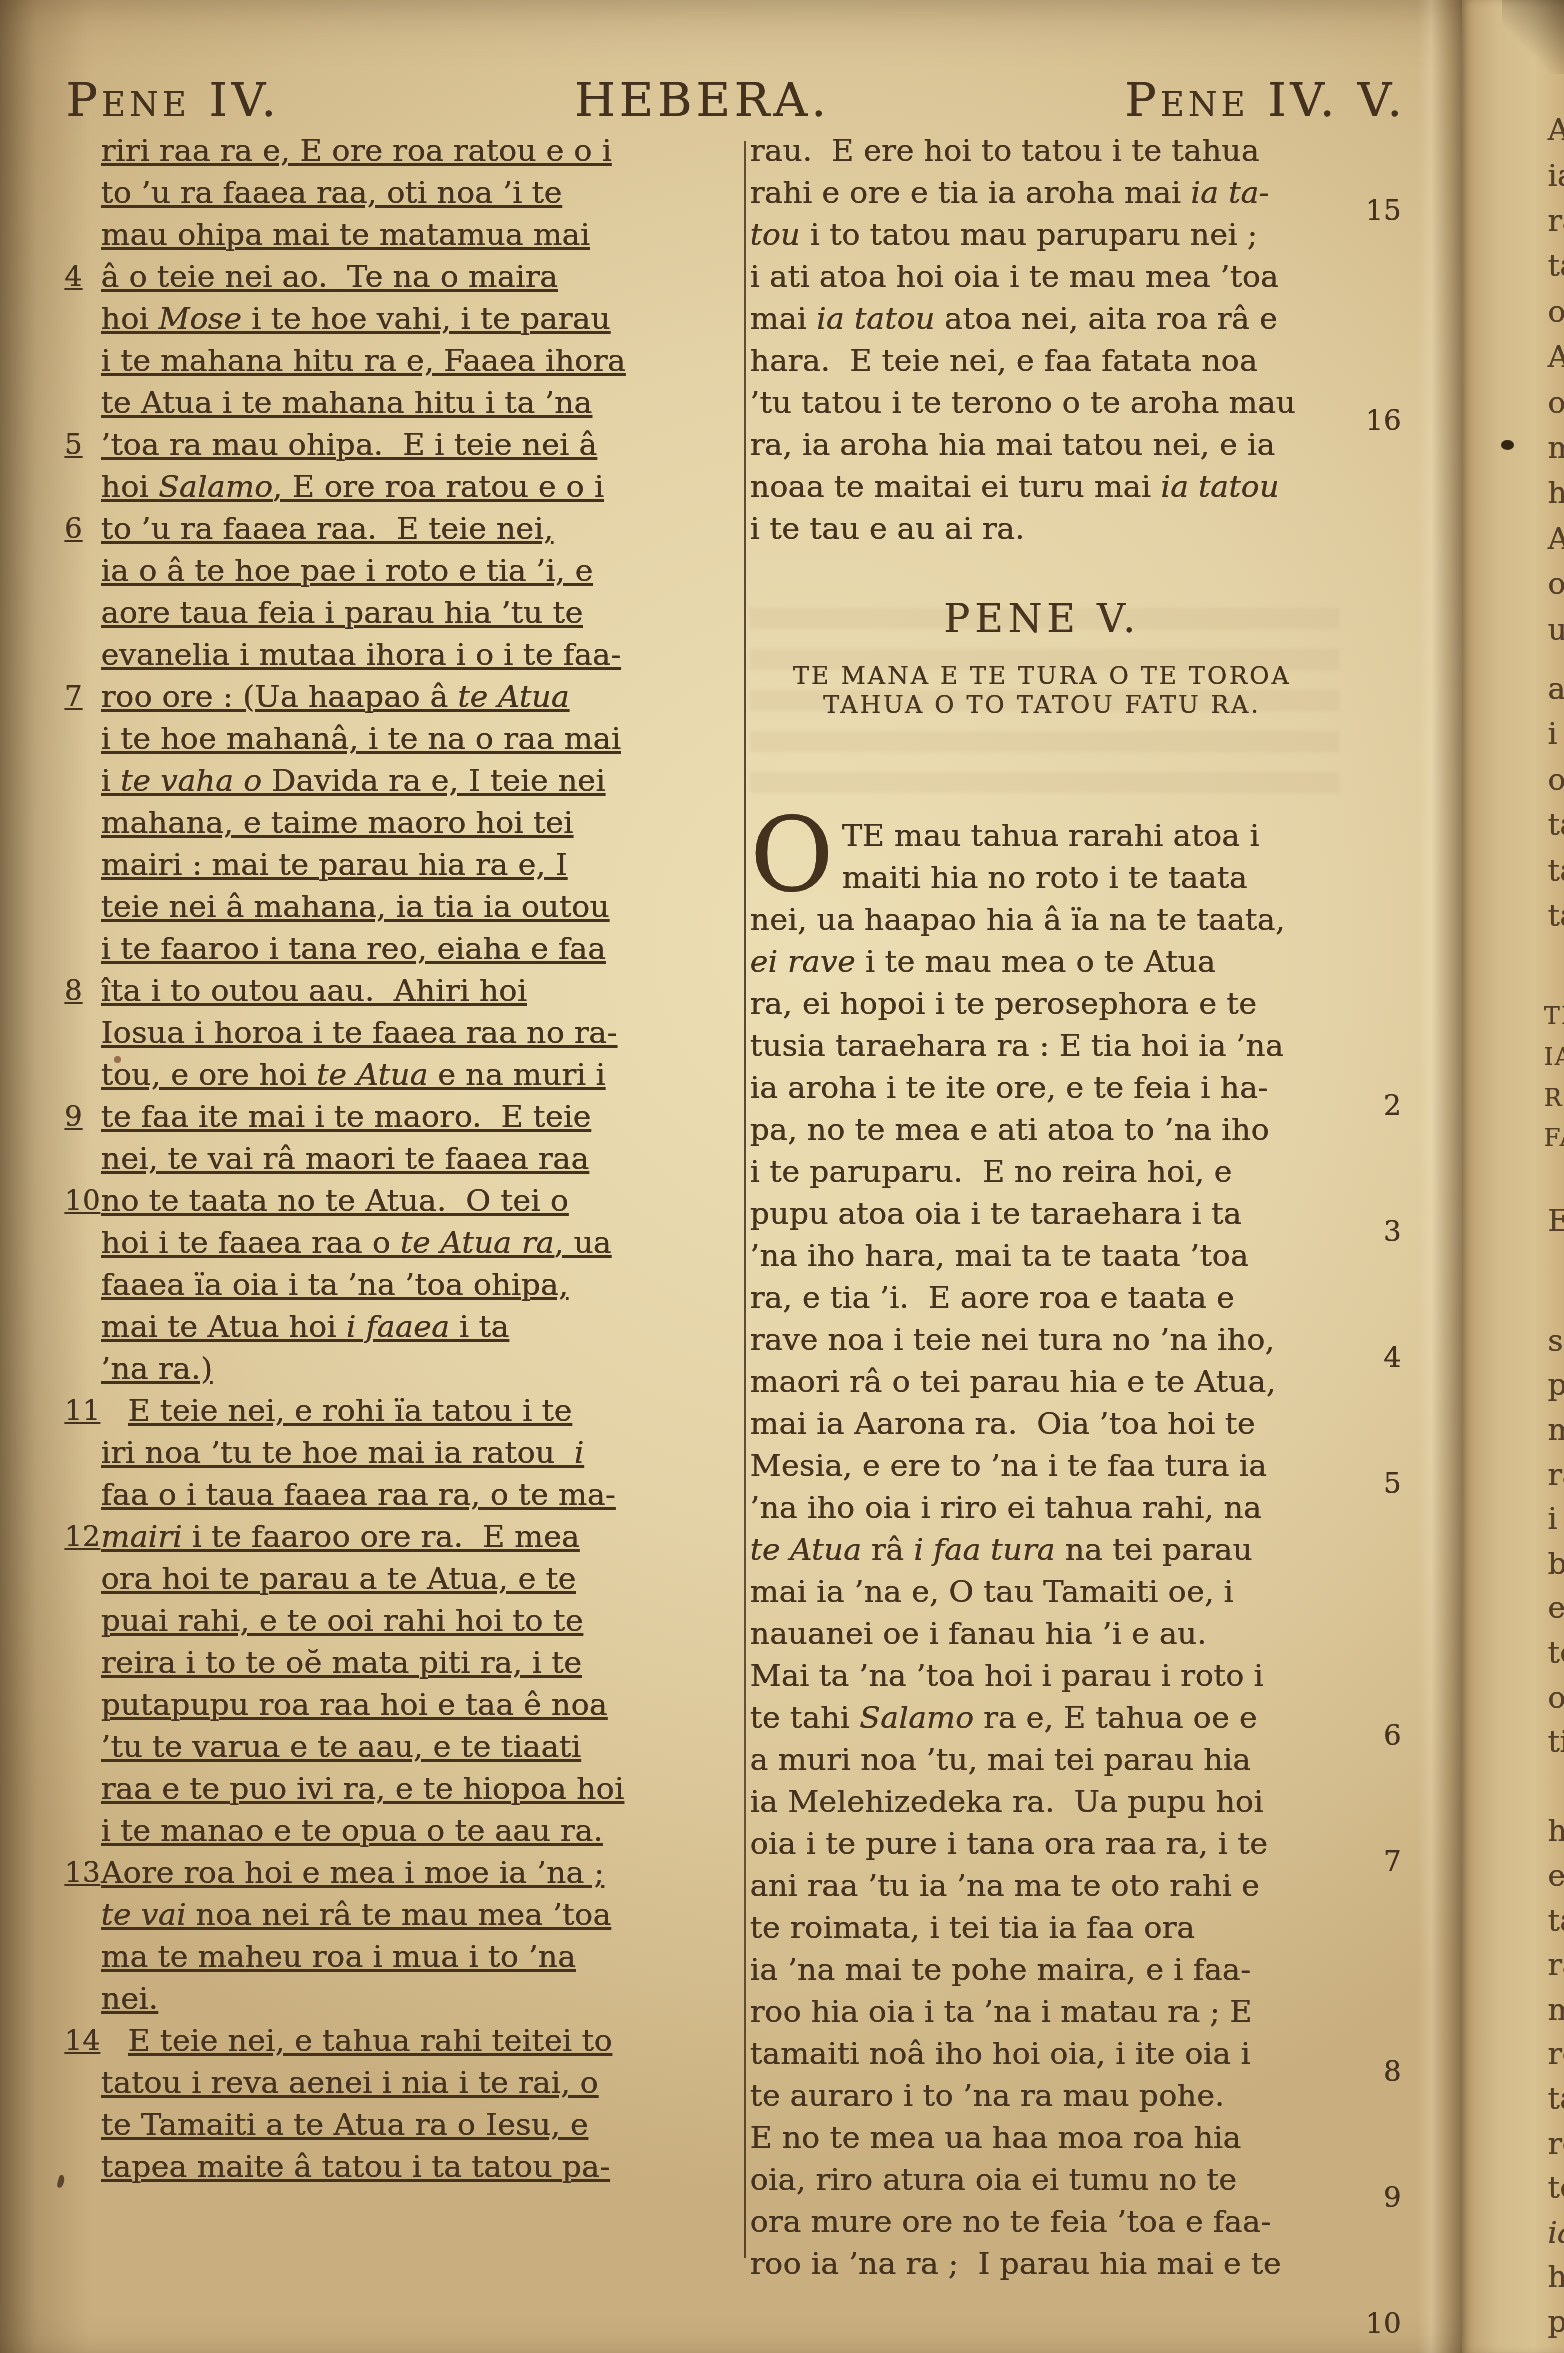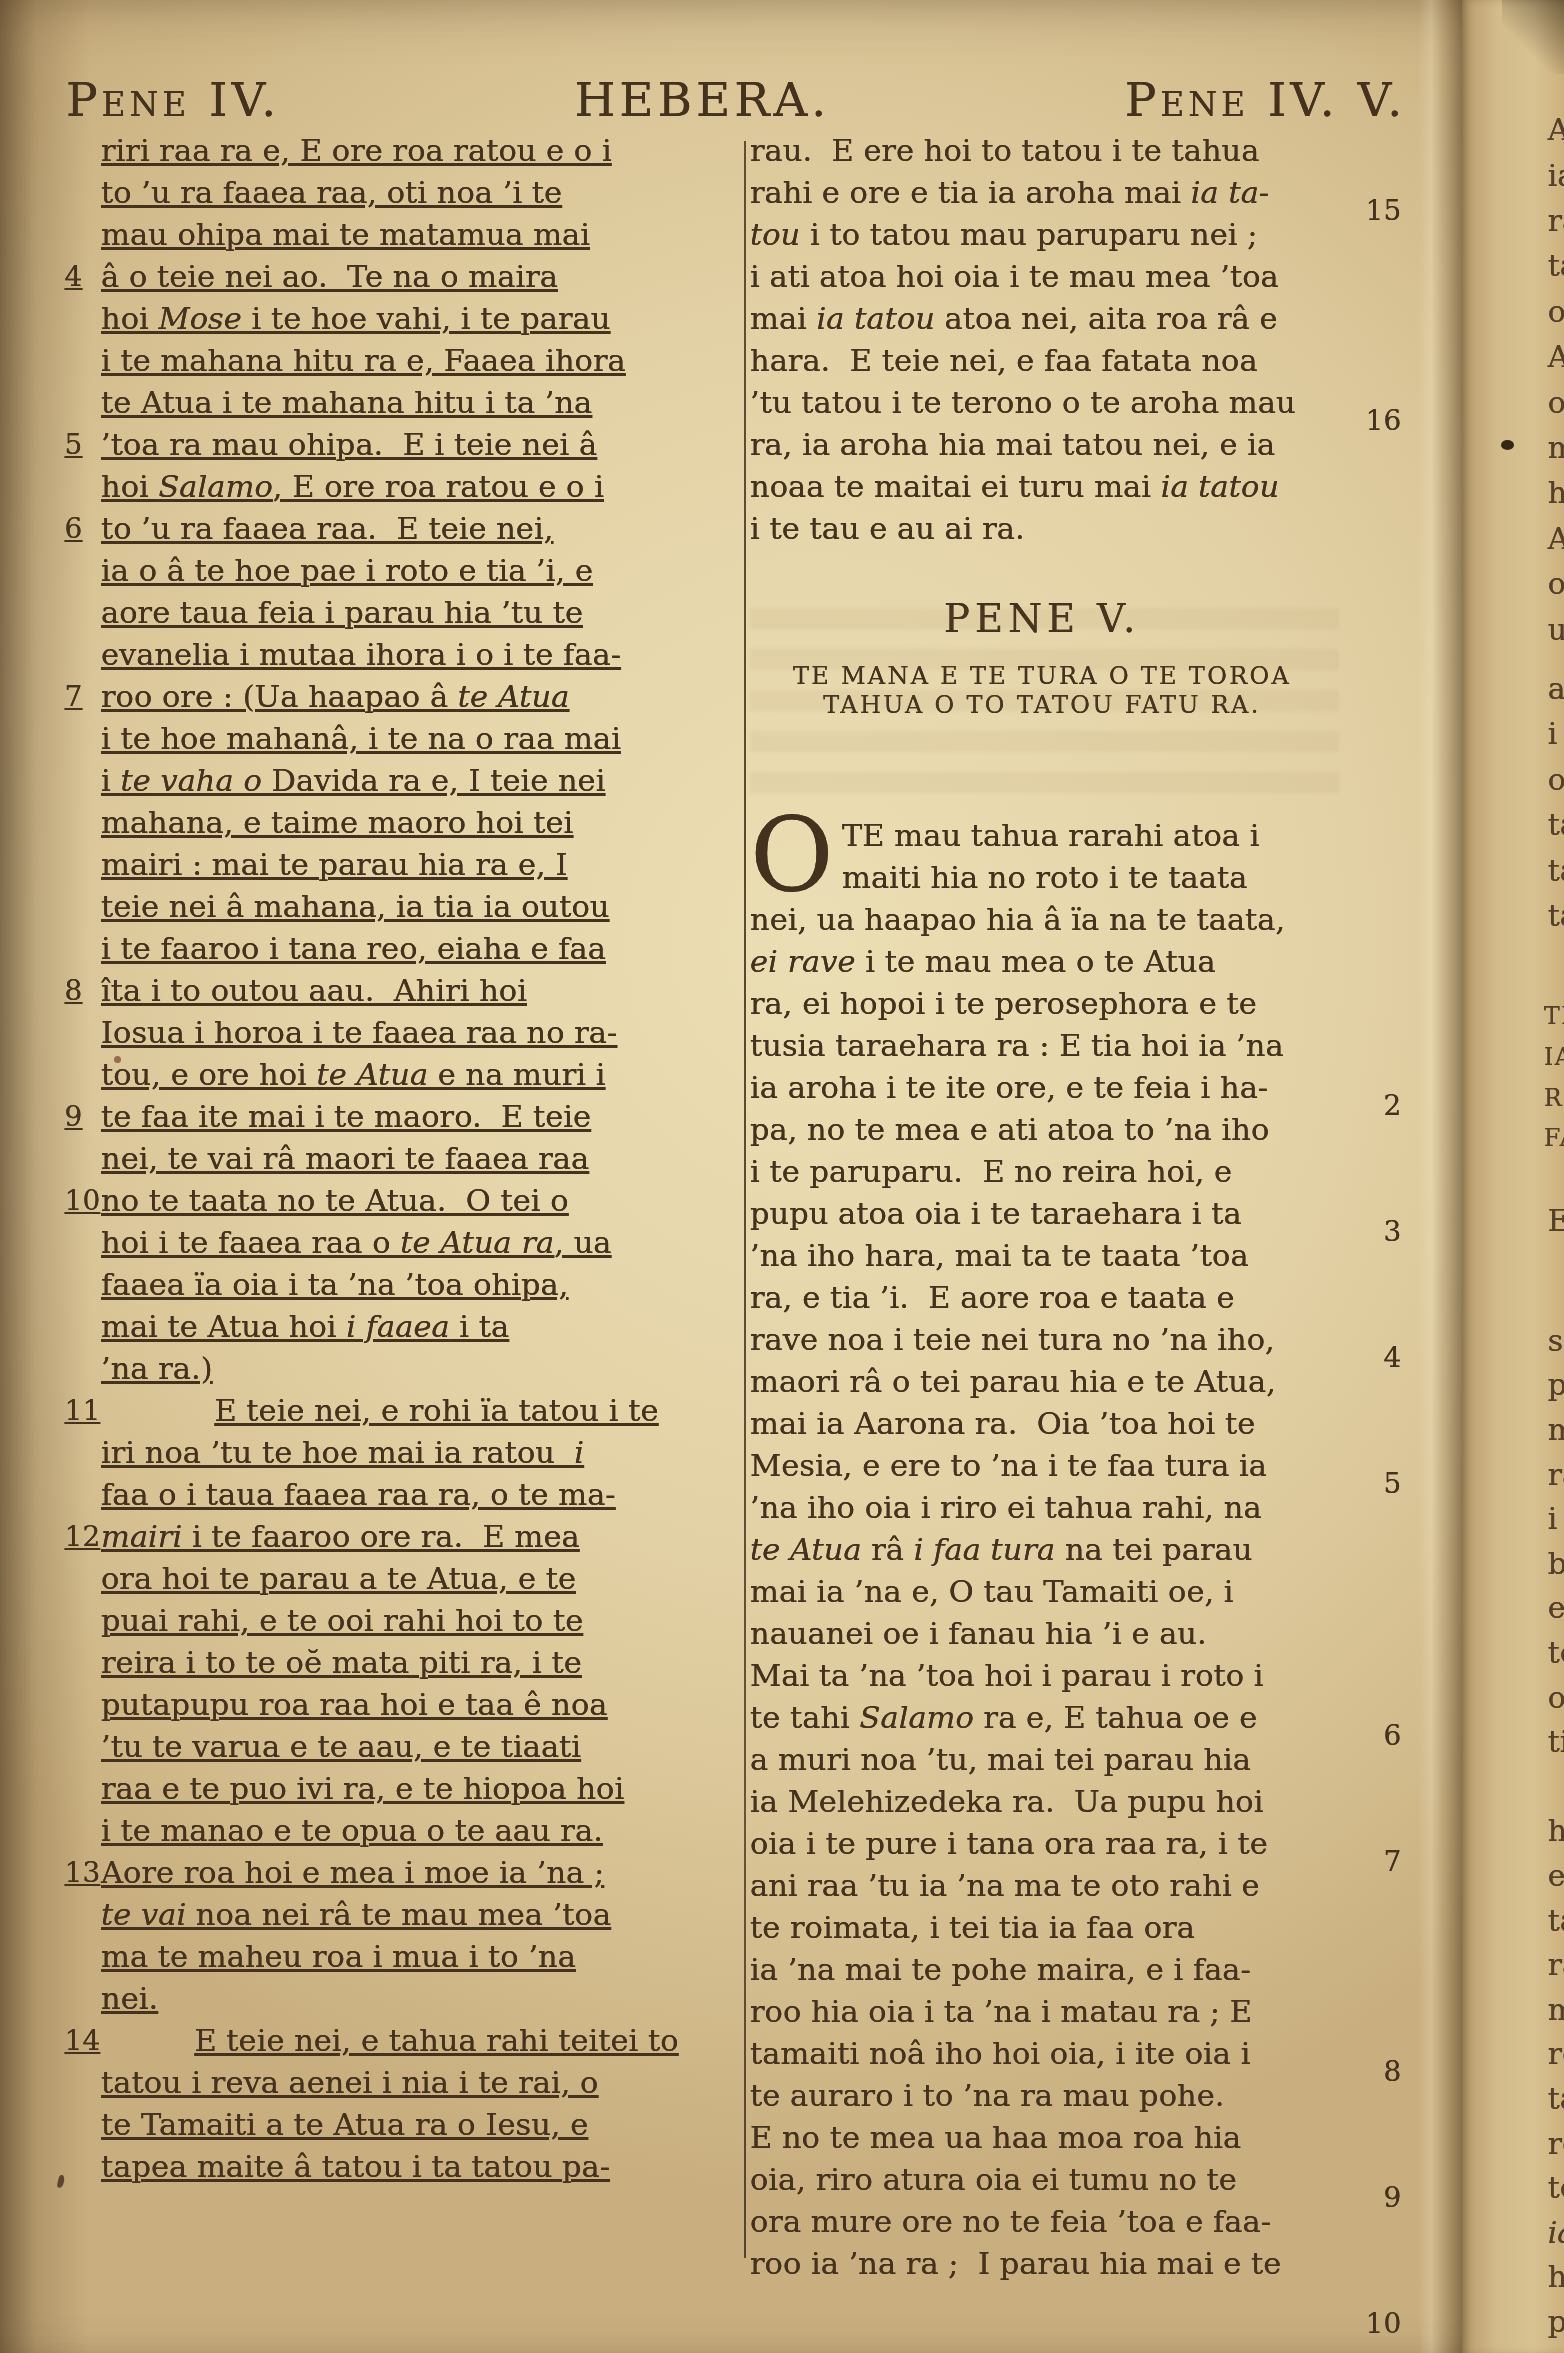--- a/index.html
+++ b/index.html
@@ -24,21 +24,21 @@
   .sc{font-variant:small-caps;}
   
   .col{position:absolute;top:130px;font-size:30.5px;}
   .line{height:42px;line-height:42px;position:relative;}
   .t{white-space:pre;}
   .vn{font-size:28px;}
   .col-left{left:63px;width:682px;text-decoration:underline;}
   .col-left .line{display:flex;}
   .col-left .vn{flex:0 0 38px;width:38px;padding-left:1.6px;box-sizing:border-box;}
   .col-left .t{flex:1;}
-  .line.ind .t{padding-left:27px;text-align:center;}
+  .line.ind .t{padding-left:27px;}
   .rule{position:absolute;left:744px;top:141px;width:2.3px;height:2117px;
         background:linear-gradient(180deg,#553f28 0%,#4a3724 40%,#5a4530 80%,#4a3724 100%);opacity:.9;}
   .col-right{left:750px;width:659px;}
   .col-right .line .t{display:block;padding-right:75px;}
   .col-right .vn{position:absolute;right:7.8px;top:12px;width:67px;text-align:right;margin-top:48px;}
   
   .chapter-head{height:221px;position:relative;text-align:center;padding-right:75px;box-sizing:border-box;}
   .ch-title{margin-top:44px;font-size:39px;line-height:49px;letter-spacing:4.7px;}
   .ch-sub{font-size:24px;line-height:29px;letter-spacing:2.3px;}
   .ch-sub.first{margin-top:19px;}

